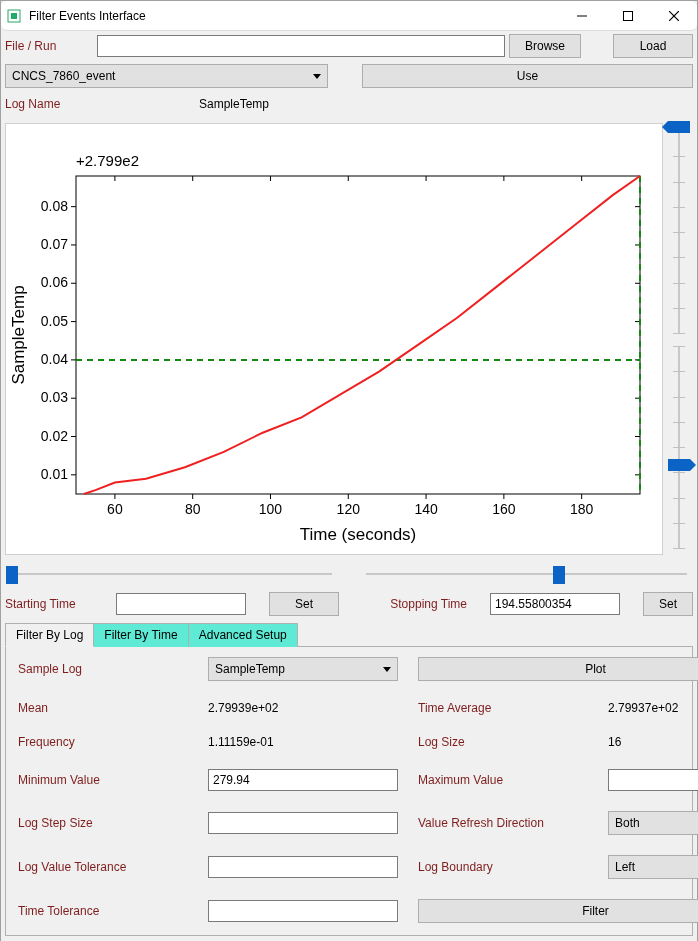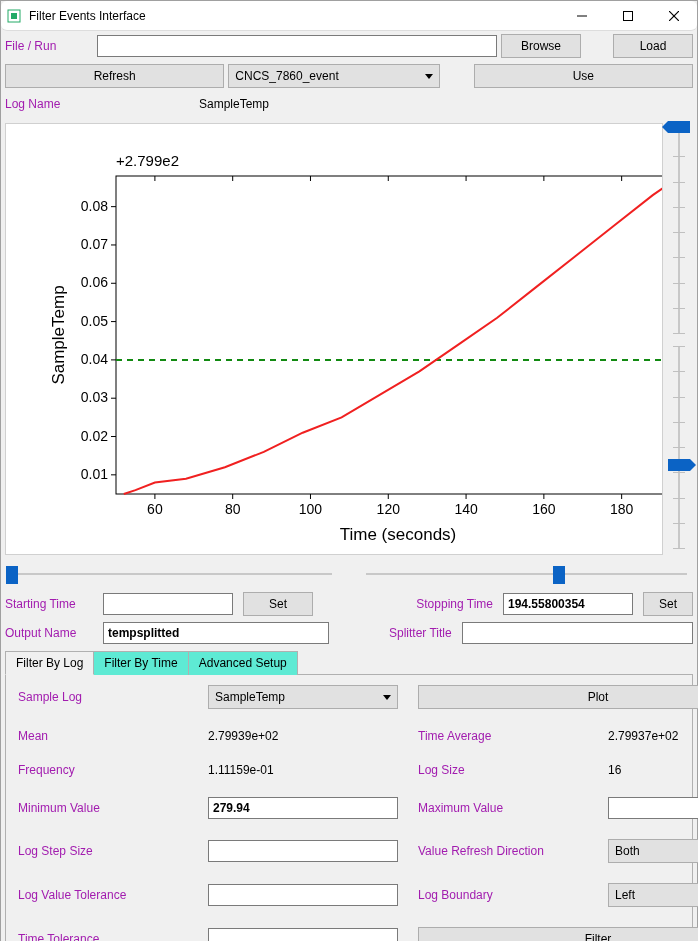--- a/index.html
+++ b/index.html
@@ -32,29 +32,28 @@
   }
   .titlebar .title { flex: 0 0 auto; padding-left: 2px; }
   .titlebar .spacer { flex: 1; }
   .winbtn {
     width: 46px; height: 30px;
     display: inline-flex; align-items: center; justify-content: center;
     font-size: 13px;
   }
   
   .row { display: flex; align-items: center; padding: 3px 4px; gap: 4px; }
-  .label { color: #a21caf; }
+  .label { color: #7f1d1d; }
   input[type="text"] {
     height: 22px;
     border: 1px solid #7a7a7a;
     background: #fff;
     padding: 0 4px;
     font-family: inherit;
     font-size: 12px;
-    font-weight: bold;
   }
   .btn {
     height: 24px;
     border: 1px solid #adadad;
     background: #e1e1e1;
     font-family: inherit;
     font-size: 12px;
     padding: 0 10px;
     cursor: default;
   }
@@ -78,21 +77,20 @@
 
   
   .plotwrap { display: flex; padding: 2px 4px 4px 4px; gap: 2px; }
   .plotpanel {
     flex: 1;
     background: #fff;
     border: 1px solid #d0d0d0;
     height: 432px;
     position: relative;
     overflow: hidden;
-    padding-left: 40px;
   }
   .sidesliders {
     width: 28px;
     display: flex; flex-direction: column;
     align-items: center;
     padding-top: 2px;
   }
   .vslider {
     position: relative;
     width: 28px;
@@ -229,26 +227,25 @@
       <svg width="10" height="10">
         <line x1="0" y1="0" x2="10" y2="10" stroke="#000" stroke-width="1.2"></line>
         <line x1="10" y1="0" x2="0" y2="10" stroke="#000" stroke-width="1.2"></line>
       </svg>
     </span>
   </div>
 
   <div class="row">
     <span class="label" style="width:88px">File / Run</span>
     <input type="text" style="flex: 1 1 0%;" value="">
-    <button class="btn" style="width:80px">Browse</button>
+    <button class="btn" style="width:72px">Browse</button>
     <button class="btn" style="width:80px;margin-left:28px">Load</button>
   </div>
 
   <div class="row">
-    <button class="btn" style="flex:1">Refresh</button>
     <div class="select" style="flex:1">
       <span class="sel-text">CNCS_7860_event</span>
       <span class="caret"></span>
     </div>
     <button class="btn" style="flex:1;margin-left:30px">Use</button>
   </div>
 
   <div class="row" style="padding-top:6px;padding-bottom:10px">
     <span class="label" style="width:190px">Log Name</span>
     <span>SampleTemp</span>
@@ -349,37 +346,30 @@
     <div class="hslider">
       <div class="htrack"></div>
       <div class="hthumb" id="hthumb-left" style="left: calc(1% - 6px);"></div>
     </div>
     <div class="hslider">
       <div class="htrack"></div>
       <div class="hthumb" id="hthumb-right" style="left: calc(60% - 6px);"></div>
     </div>
   </div>
 
-  <div class="row" style="gap:10px">
+  <div class="row" style="gap:23px">
     <span class="label" style="width:88px">Starting Time</span>
     <input type="text" style="width: 130px;" value="">
     <button class="btn" style="width:70px">Set</button>
     <span style="flex:1"></span>
     <span class="label">Stopping Time</span>
     <input type="text" style="width: 130px;" value="194.55800354">
     <button class="btn" style="width:50px">Set</button>
   </div>
 
-  <div class="row" style="gap:10px">
-    <span class="label" style="width:88px">Output Name</span>
-    <input type="text" style="width: 226px;" value="tempsplitted">
-    <span style="width:40px"></span>
-    <span class="label">Splitter Title</span>
-    <input type="text" style="flex: 1 1 0%;" value="">
-  </div>
 
   <div class="tabs">
     <div class="tabbar">
       <div class="tab active">Filter By Log</div>
       <div class="tab">Filter By Time</div>
       <div class="tab">Advanced Setup</div>
     </div>
     <div class="tabpage">
       <div class="grid2">
 

